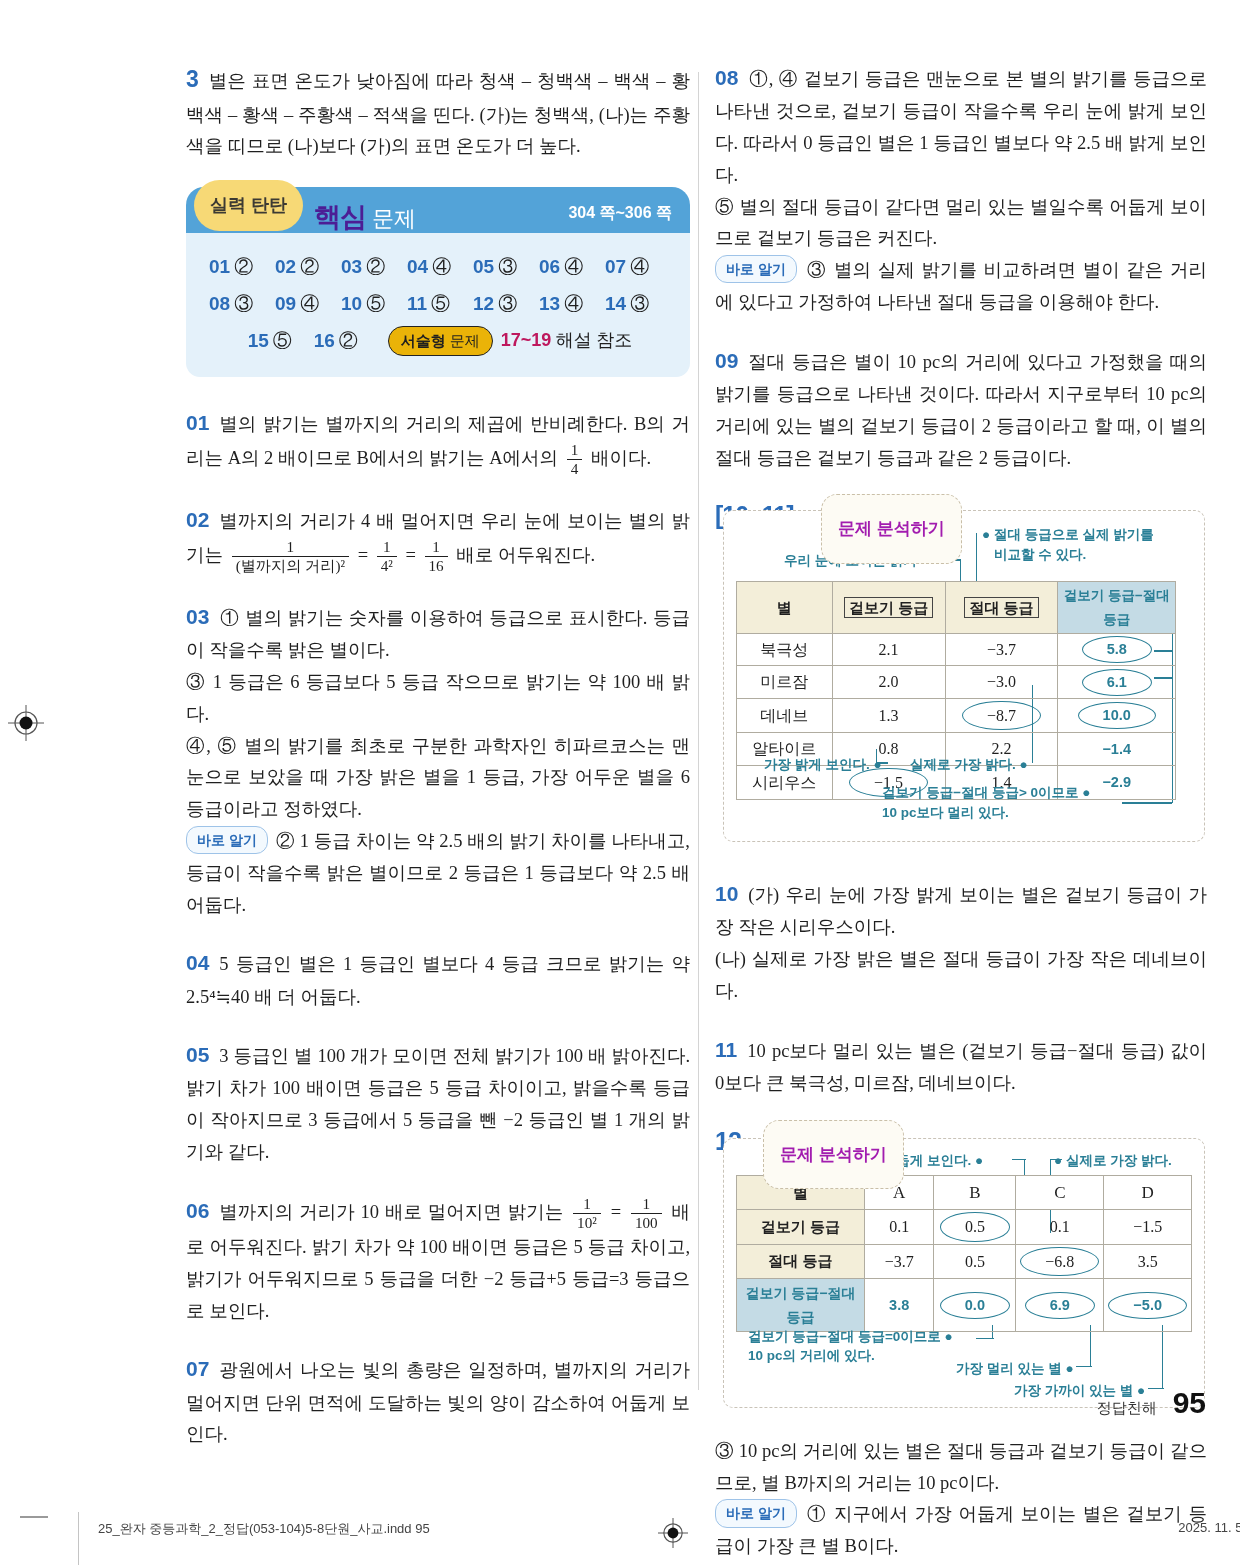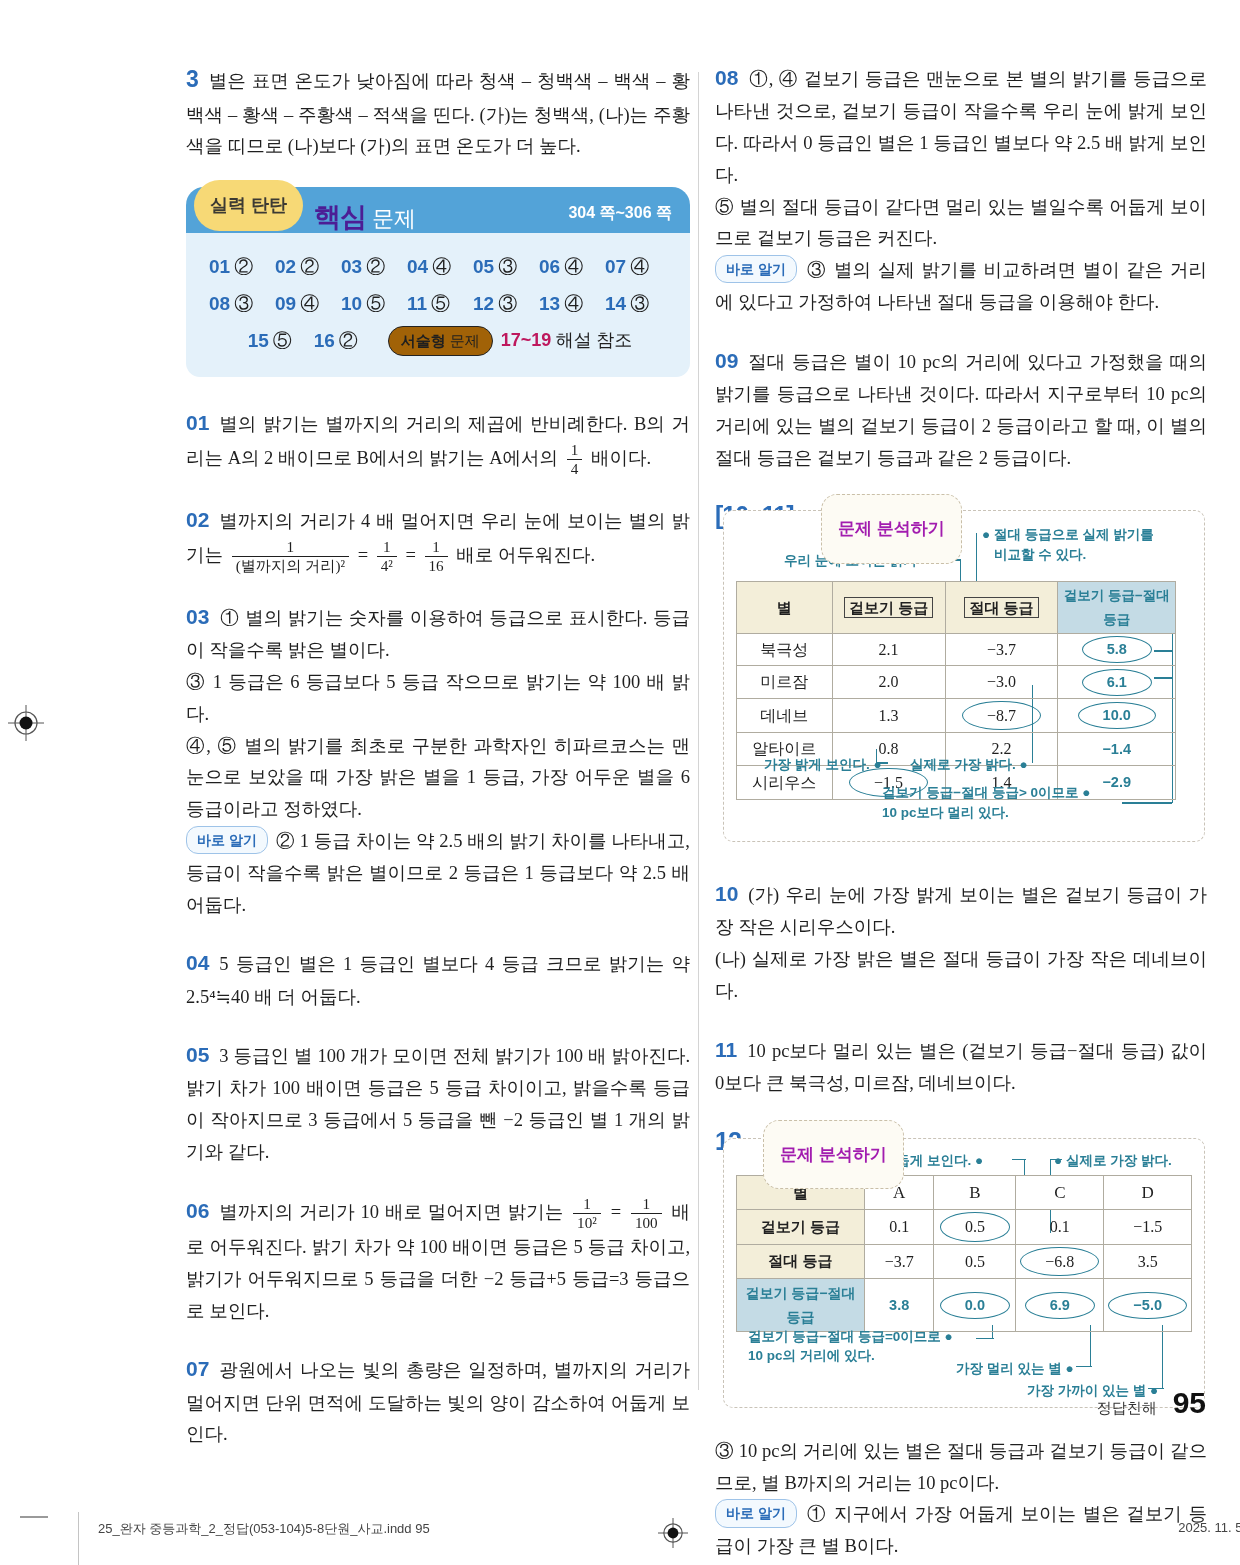--- a/index.html
+++ b/index.html
@@ -30,21 +30,21 @@
         padding:10px 16px;border-radius:26px;}
   .ab-title{position:absolute;left:128px;top:7px;font-family:"Liberation Sans","DejaVu Sans",sans-serif;color:#fff;font-size:22px;}
   .ab-title b{color:#4c1d95;font-size:27px;font-weight:800;letter-spacing:-1px;margin-right:6px;}
   .ab-pages{position:absolute;right:18px;top:12px;color:#fff;font-size:16px;
         font-family:"Liberation Sans","DejaVu Sans",sans-serif;font-weight:bold;}
   .ab-body{background:#e4f1fa;border-radius:0 0 14px 14px;padding:14px 16px 16px 20px;}
   .ans-row{display:flex;margin:4px 0;align-items:center;justify-content:center;}
   .ai{width:66px;font-size:19px;white-space:nowrap;}
   .ano{font-family:"Liberation Sans","DejaVu Sans",sans-serif;font-weight:bold;color:#2b6cb8;margin-right:4px;}
   .av{color:#1f1f1f;}
-  .essay-badge{display:inline-block;background:#a16207;border:1.6px solid #222;border-radius:16px;
+  .essay-badge{display:inline-block;background:#eab308;border:1.6px solid #222;border-radius:16px;
         padding:1px 12px;font-family:"Liberation Sans","DejaVu Sans",sans-serif;font-size:15px;margin:0 8px 0 8px;}
   .essay-badge b{font-weight:800;}
   .essay-ref{font-size:18px;}
   .essay-ref b{font-family:"Liberation Sans","DejaVu Sans",sans-serif;color:#be185d;}
   
   .sec{position:relative;margin:6px 0 26px;}
   .sec-label{position:absolute;left:0;top:-4px;font-family:"Liberation Sans","DejaVu Sans",sans-serif;
         font-weight:800;color:#2b6cb8;font-size:25px;letter-spacing:-1px;}
   .an-badge{position:absolute;background:#fdfbf4;border:1.4px dashed #c9bfa8;border-radius:16px;
         padding:19px 16px;font-family:"Liberation Sans","DejaVu Sans",sans-serif;font-size:17px;
@@ -310,21 +310,21 @@
             <td class="teal"><span class="circ">−5.0</span></td>
           </tr>
         </tbody>
           </table>
 
         <div class="ann" style="left:24px;top:188px;width:235px;">
           <span class="blk">겉보기 등급−절대 등급=0이므로 ●</span>
           <span class="blk">10 pc의 거리에 있다.</span>
         </div>
         <div class="ann" style="left:232px;top:220px;">가장 멀리 있는 별 ●</div>
-        <div class="ann" style="left:303px;top:242px;">가장 가까이 있는 별 ●</div>
+        <div class="ann" style="left:290px;top:242px;">가장 가까이 있는 별 ●</div>
       </div>
     </div>
 
     <p class="para">
       <span class="blk">③ 10 pc의 거리에 있는 별은 절대 등급과 겉보기 등급이 같으므로, 별 B까지의 거리는 10 pc이다.</span>
       <span class="blk"><span class="baro">바로 알기</span><span>① 지구에서 가장 어둡게 보이는 별은 겉보기 등급이 가장 큰 별 B이다.</span></span>
     </p>
   </div>
 
   <div class="pg-label">

